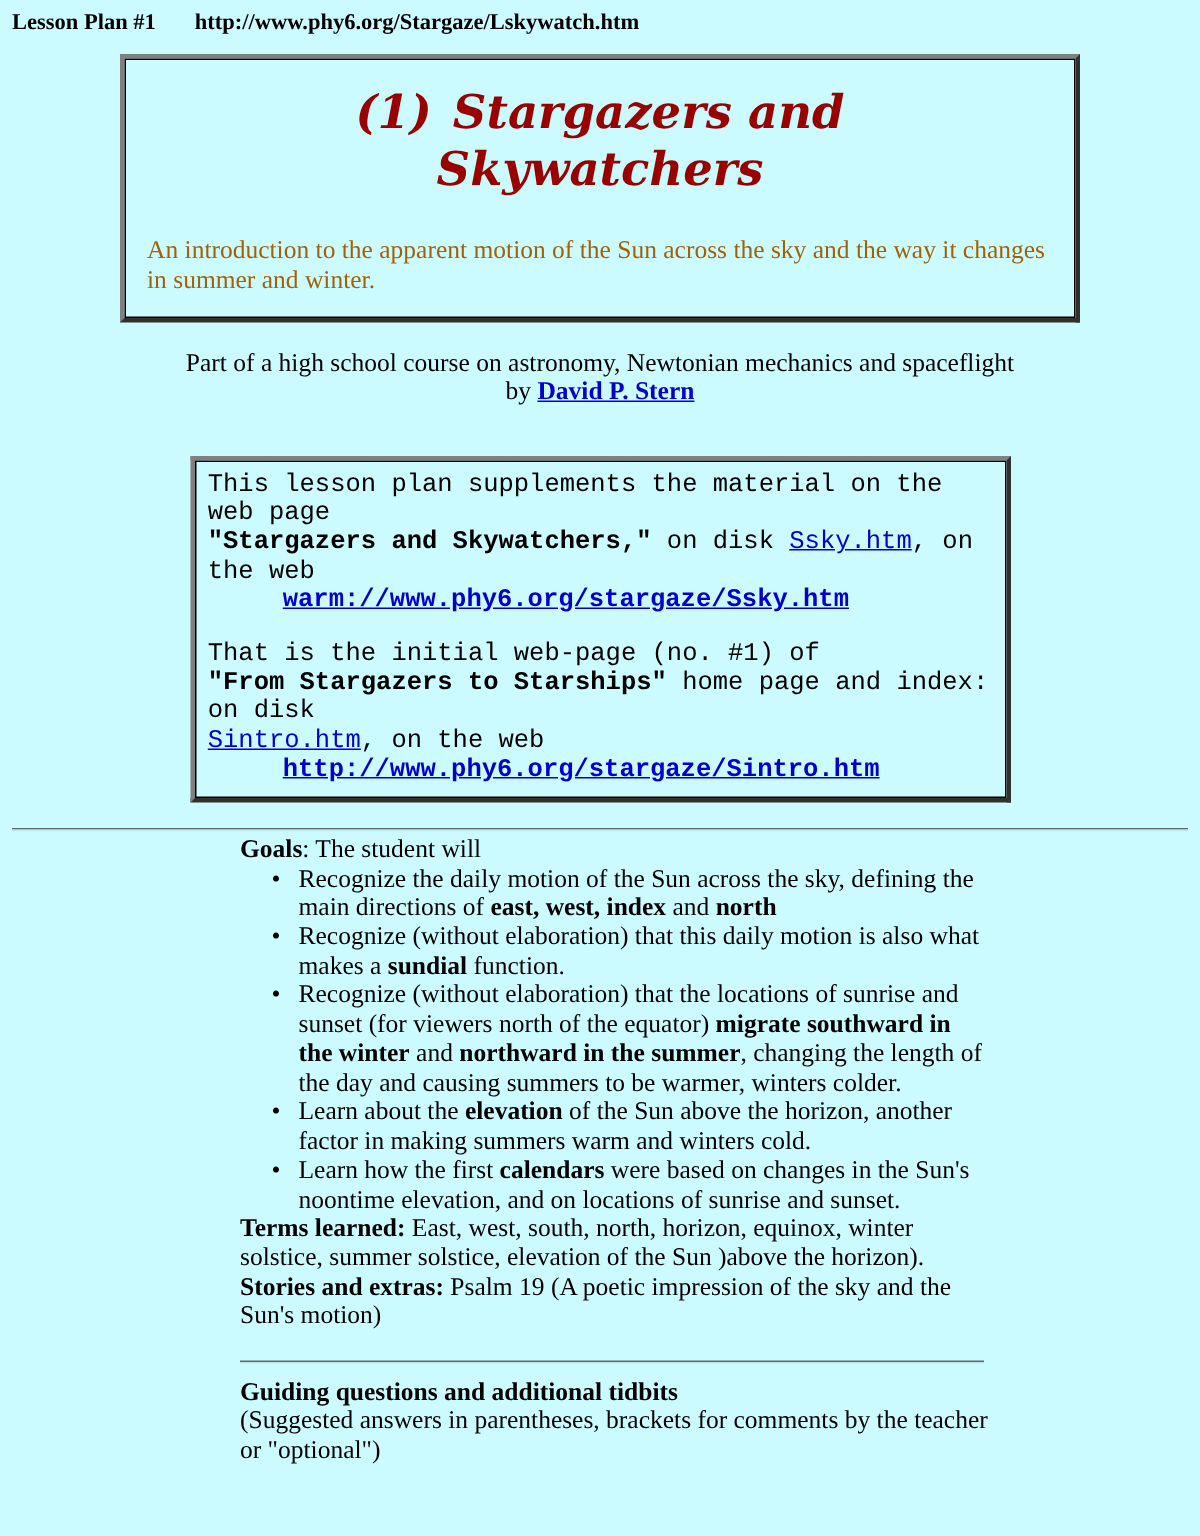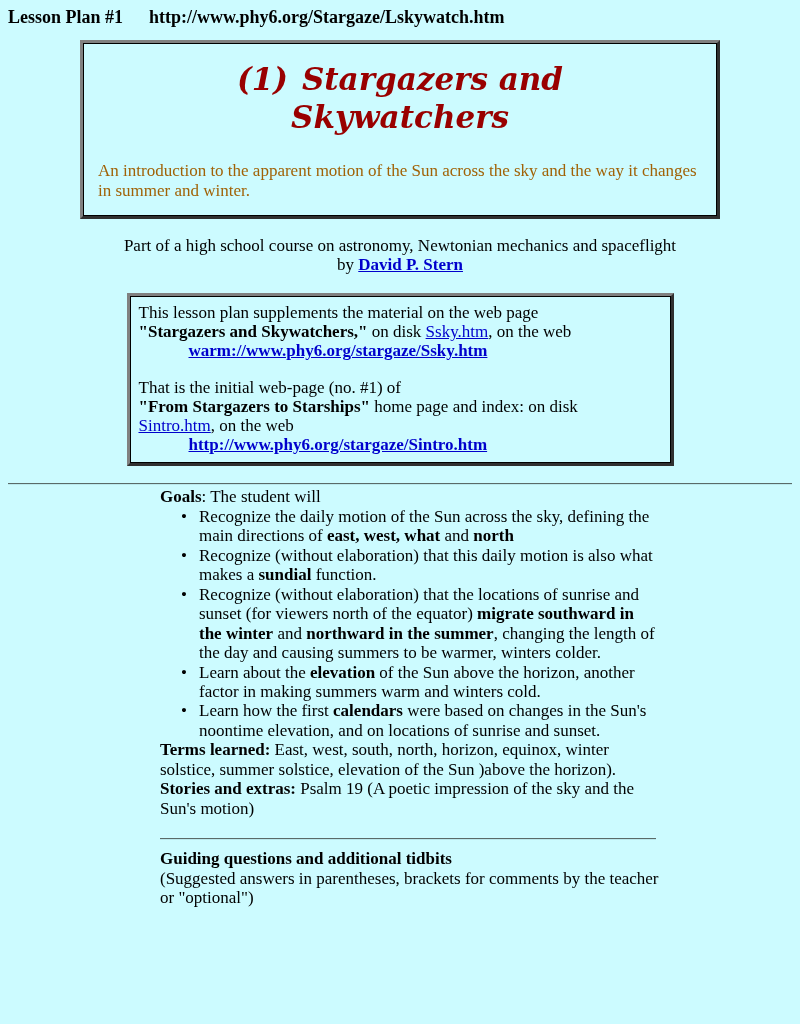--- a/index.html
+++ b/index.html
@@ -19,21 +19,21 @@
   .page {
     position: relative;
     width: 800px;
     height: 1024px;
     overflow: hidden;
   }
 
   
   .doc-header {
     padding: 7px 0 0 8px;
-    font-size: 18px;
+    font-size: 15px;
     font-weight: bold;
     letter-spacing: 0;
     white-space: nowrap;
   }
   .doc-header .hdr-title { margin-right: 26px; }
 
   
   .bevel-box {
     background: #ccfbff;
     border-top: 3px solid #808080;
@@ -85,21 +85,22 @@
   }
   a, .link {
     color: #0000cc;
     text-decoration: underline;
   }
   .link-bold { font-weight: bold; }
 
   
   .supp-box-wrap {
     width: 547px;
-    margin: 19px auto 0 auto;
+    margin: 34px auto 0 auto;
+    font-family: Liberation Mono, monospace;
   }
   .supp-box-inner {
     padding: 6px 8px 8px 8px;
     font-size: 17px;
     line-height: 1.13;
   }
   .supp-url {
     display: block;
     margin-left: 50px;
   }
@@ -208,21 +209,21 @@
 
   <hr class="page-rule">
 
   <div class="content">
 
     <p class="goals-head">
       <b>Goals</b><span>: The student will</span>
     </p>
 
     <ul class="goals">
-      <li><span>Recognize the daily motion of the Sun across the sky, defining the main directions of </span><b>east, west, what</b><span> and </span><b>north</b><span></span></li>
+      <li><span>Recognize the daily motion of the Sun across the sky, defining the main directions of </span><b>east, west, index</b><span> and </span><b>north</b><span></span></li>
       <li><span>Recognize (without elaboration) that this daily motion is also what makes a </span><b>sundial</b><span></span><b></b><span> function.</span></li>
       <li><span>Recognize (without elaboration) that the locations of sunrise and sunset (for viewers north of the equator) </span><b>migrate southward in the winter</b><span> and </span><b>northward in the summer</b><span>, changing the length of the day and causing summers to be warmer, winters colder.</span></li>
       <li><span>Learn about the </span><b>elevation</b><span></span><b></b><span> of the Sun above the horizon, another factor in making summers warm and winters cold.</span></li>
       <li><span>Learn how the first </span><b>calendars</b><span></span><b></b><span> were based on changes in the Sun's noontime elevation, and on locations of sunrise and sunset.</span></li>
     </ul>
 
     <p class="terms">
       <b>Terms learned:</b><span> East, west, south, north, horizon, equinox, winter solstice, summer solstice, elevation of the Sun )above the horizon). </span><b>Stories and extras:</b><span> Psalm 19 (A poetic impression of the sky and the Sun's motion)</span>
     </p>
 

